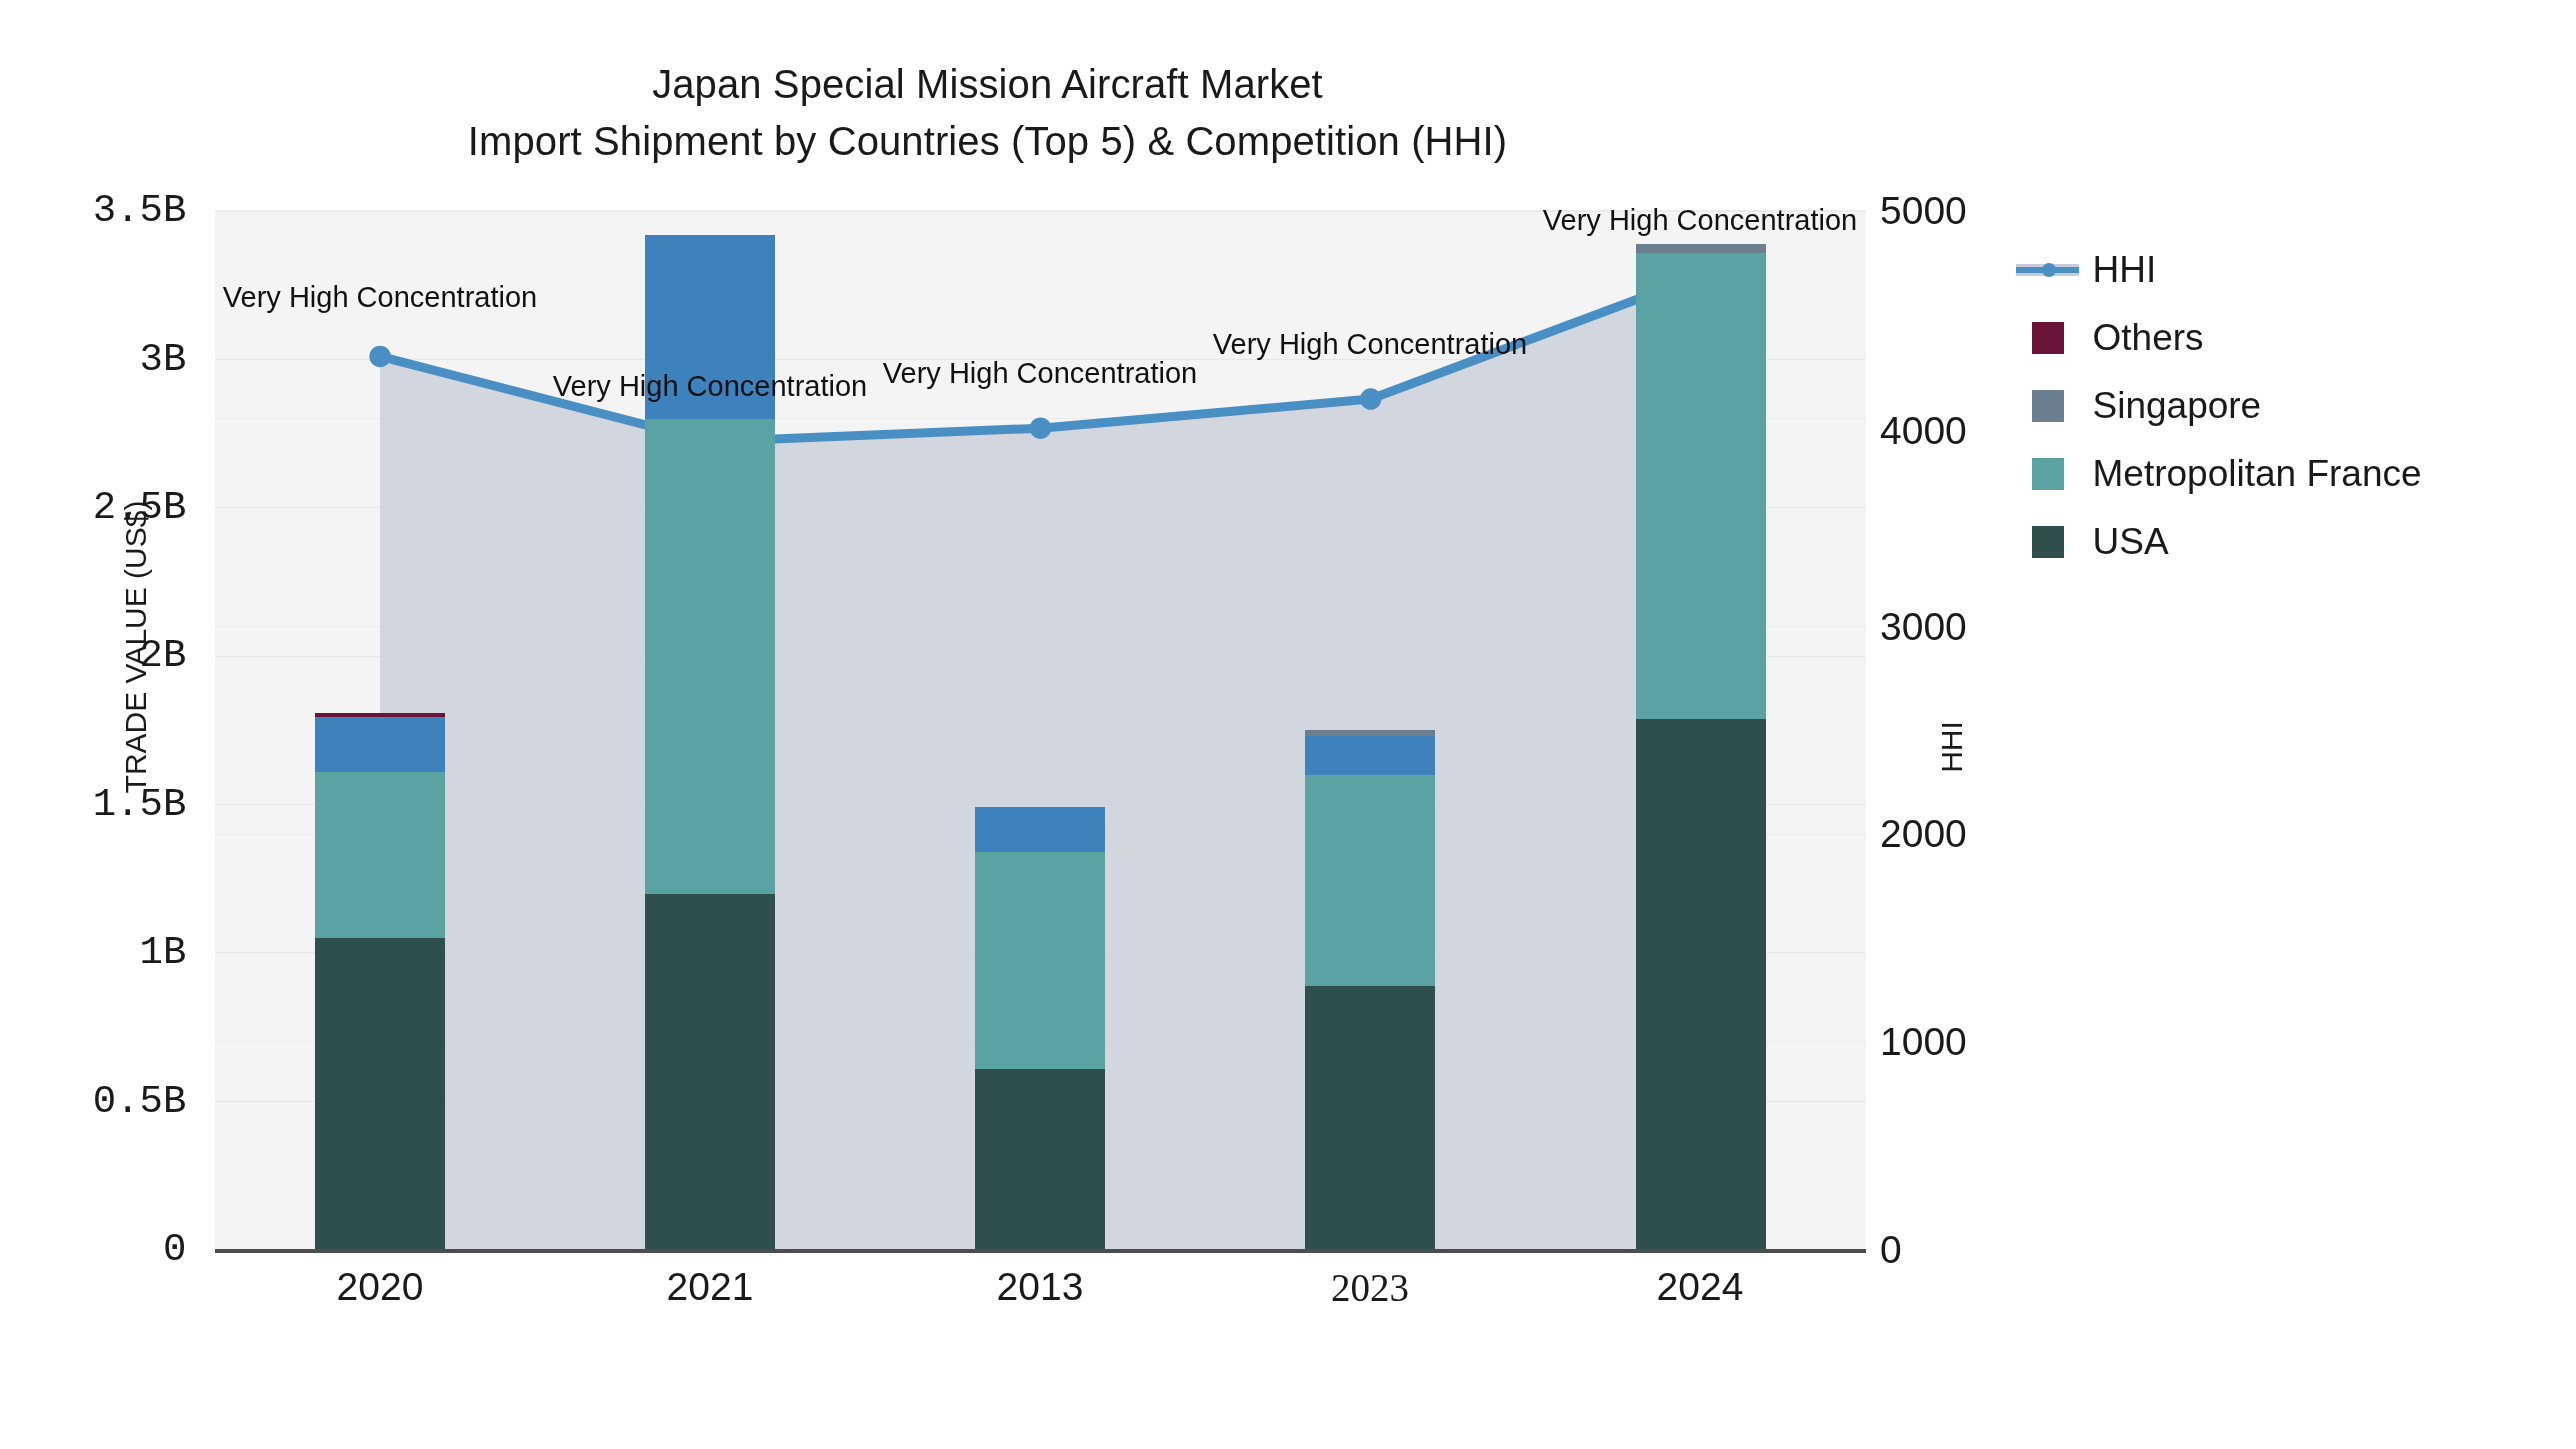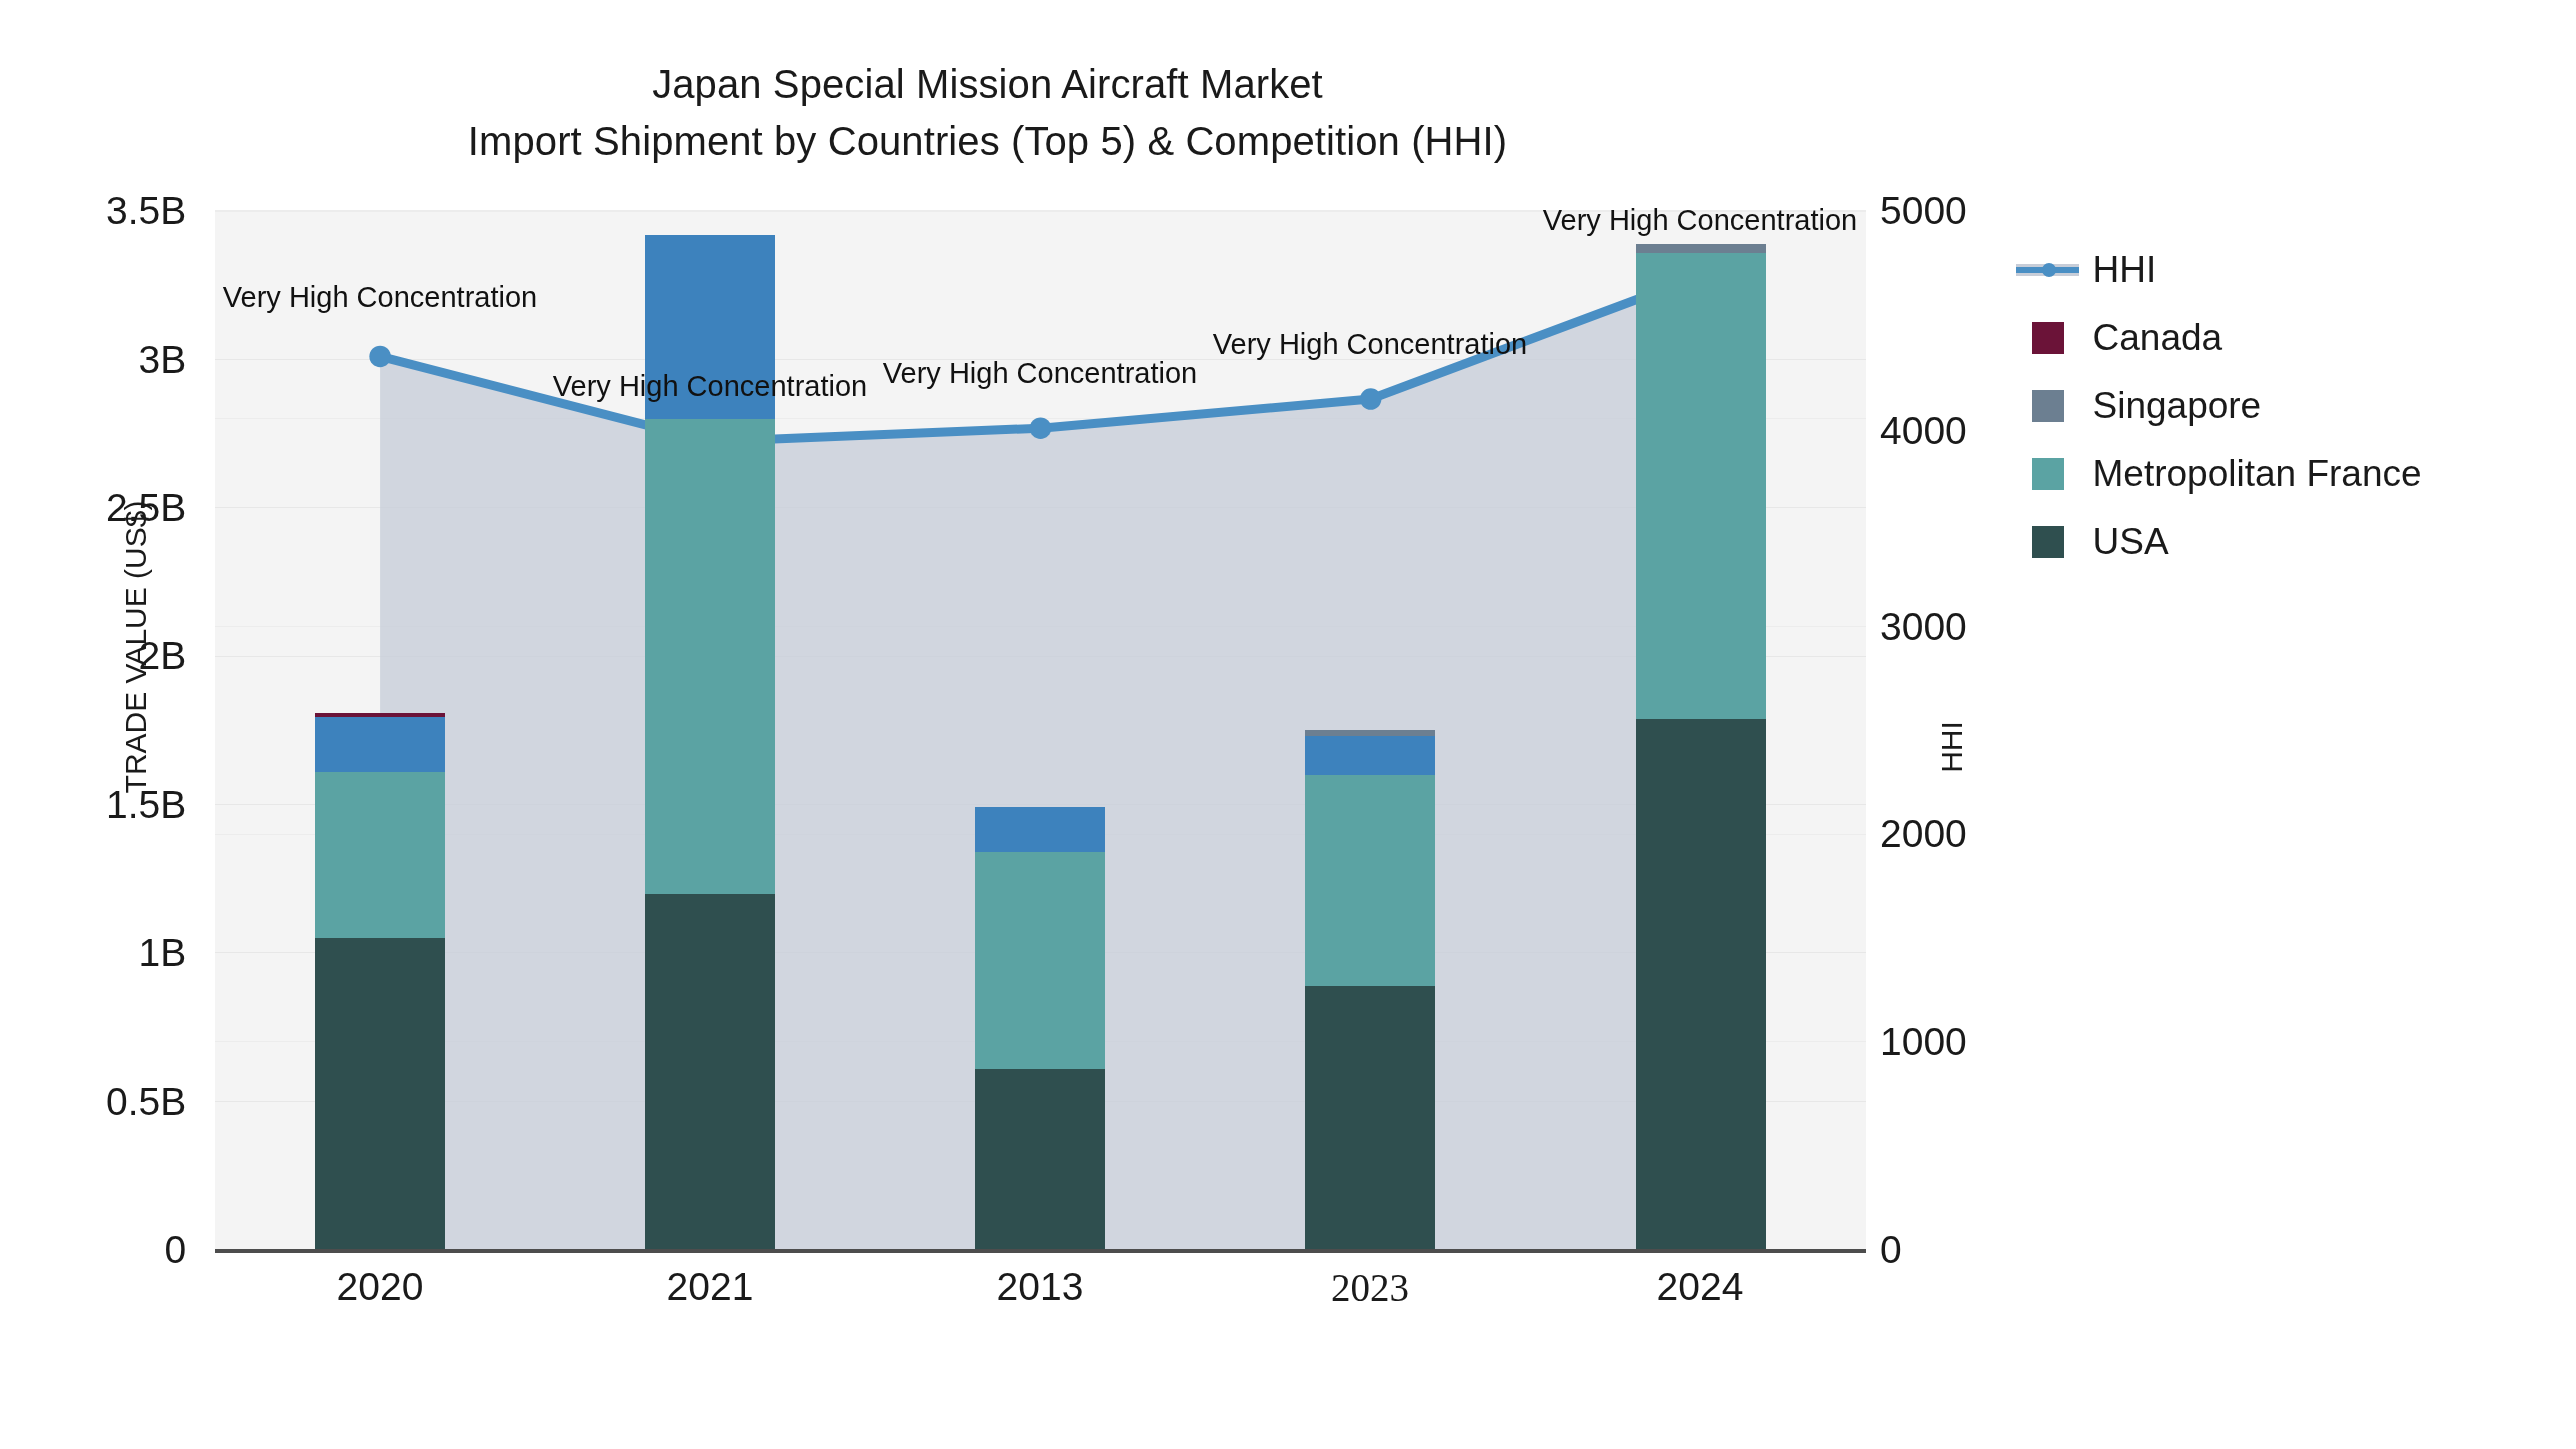--- a/index.html
+++ b/index.html
@@ -17,21 +17,21 @@
   .grid-line.r{background:#ececec;}
 
   
   .hhi-area{position:absolute;left:0;top:0;width:100%;height:100%;overflow:visible;}
 
   
   .bars{position:absolute;left:0;top:0;width:100%;height:100%;}
   .bar-group{position:absolute;bottom:0;width:130px;}
   .seg{position:absolute;left:0;width:100%;}
   .ytick-l{position:absolute;transform:translateY(-50%);font-size:39px;color:#1a1a1a;
-           white-space:nowrap;text-align:right;width:172px;}
+           white-space:nowrap;text-align:right;width:172px;font-family:Liberation Mono, monospace;}
   .ytick-r{position:absolute;transform:translateY(-50%);font-size:39px;color:#1a1a1a;
            white-space:nowrap;}
   .xtick{position:absolute;top:1265px;transform:translateX(-50%);font-size:39px;color:#1a1a1a;}
 
   .axis-line{position:absolute;left:215px;top:1249px;width:1651px;height:3.6px;background:#4d4d4d;}
 
   .ylabel{position:absolute;left:-50px;top:630px;width:372px;text-align:center;
           font-size:30px;color:#1a1a1a;transform:rotate(-90deg);transform-origin:center center;}
   .ylabel-r{position:absolute;left:1880px;top:730px;width:143px;text-align:center;
             font-size:30px;color:#1a1a1a;transform:rotate(-90deg);transform-origin:center center;}
@@ -160,21 +160,21 @@
       <div class="lg-row">
         <div class="lg-line">
           <div class="band" style="background: rgb(199, 205, 216);"></div>
           <div class="ln" style="background: rgb(74, 143, 196);"></div>
           <div class="dot" style="background: rgb(74, 143, 196);"></div>
         </div>
         <div class="lg-label">HHI</div>
       </div>
       <div class="lg-row">
         <div class="lg-swatch" style="background: rgb(107, 19, 56);"></div>
-        <div class="lg-label">Canada</div>
+        <div class="lg-label">Others</div>
       </div>
       <div class="lg-row">
         <div class="lg-swatch" style="background: rgb(108, 127, 145);"></div>
         <div class="lg-label">Singapore</div>
       </div>
       <div class="lg-row">
         <div class="lg-swatch" style="background: rgb(91, 163, 163);"></div>
         <div class="lg-label">Metropolitan France</div>
       </div>
       <div class="lg-row">

